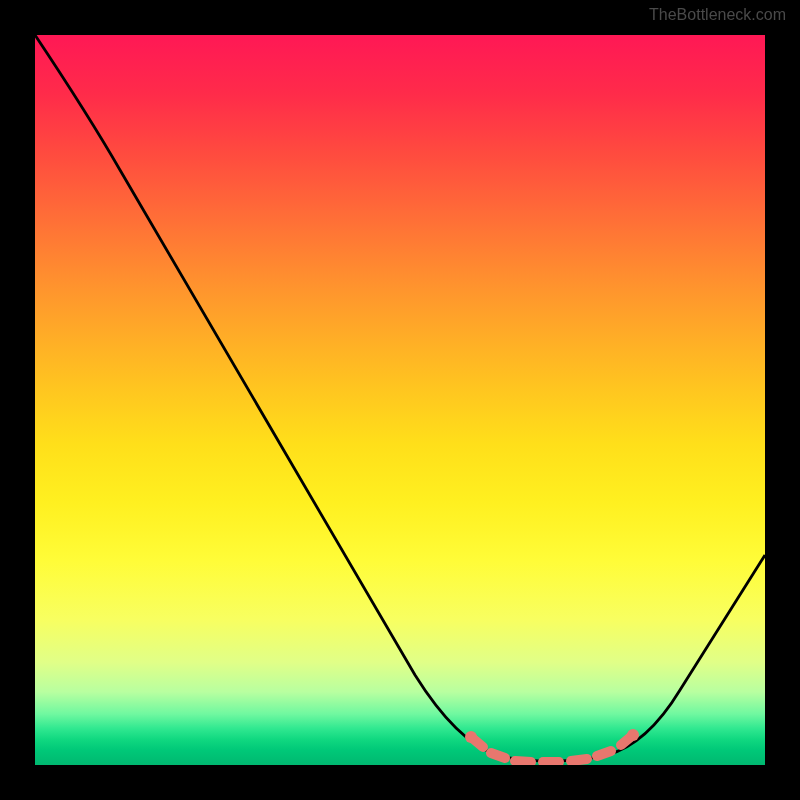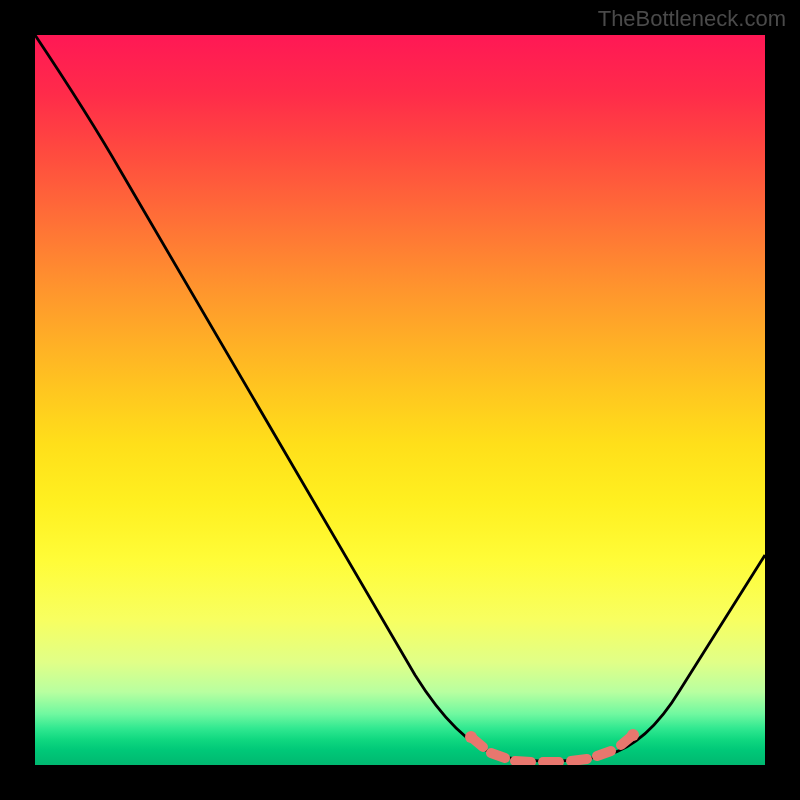--- a/index.html
+++ b/index.html
@@ -8,21 +8,21 @@
     height: 800px;
     background: #000;
     position: relative;
     font-family: Arial, sans-serif;
   }
   .watermark {
     position: absolute;
     top: 6px;
     right: 14px;
     color: #4a4a4a;
-    font-size: 22px;
+    font-size: 16px;
     font-weight: 500;
     z-index: 10;
   }
   .plot-area {
     position: absolute;
     left: 35px;
     top: 35px;
     width: 730px;
     height: 730px;
     background: linear-gradient(to bottom,

